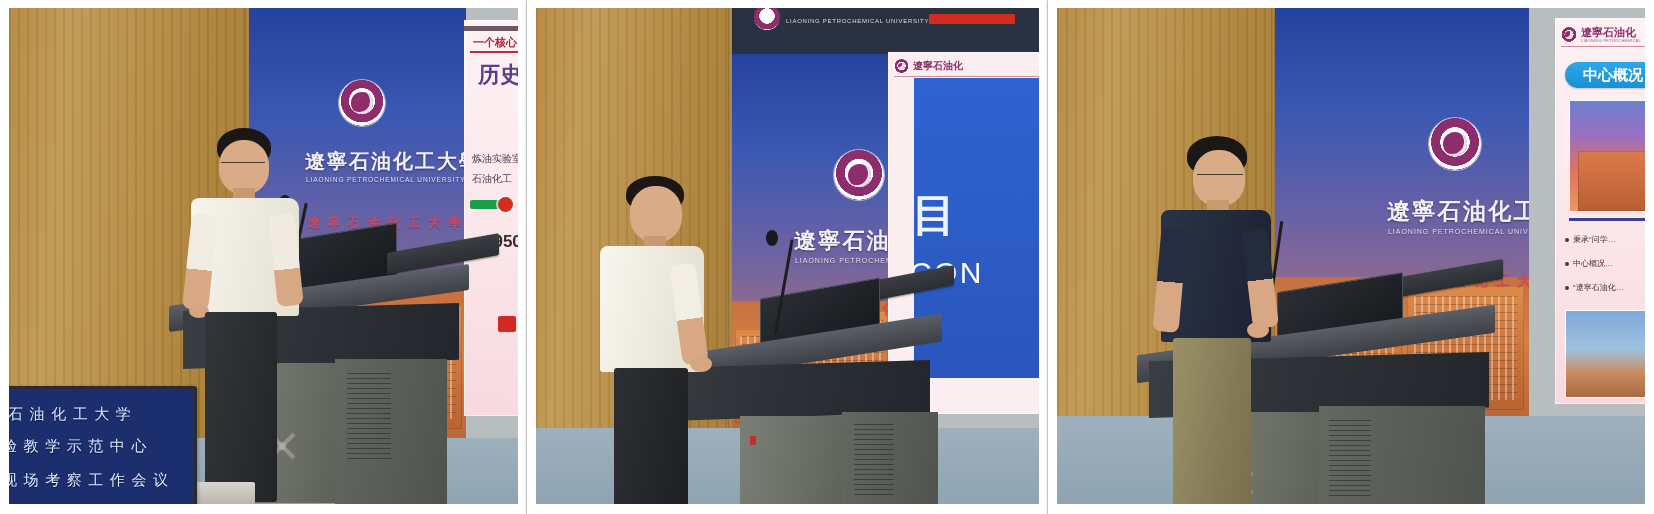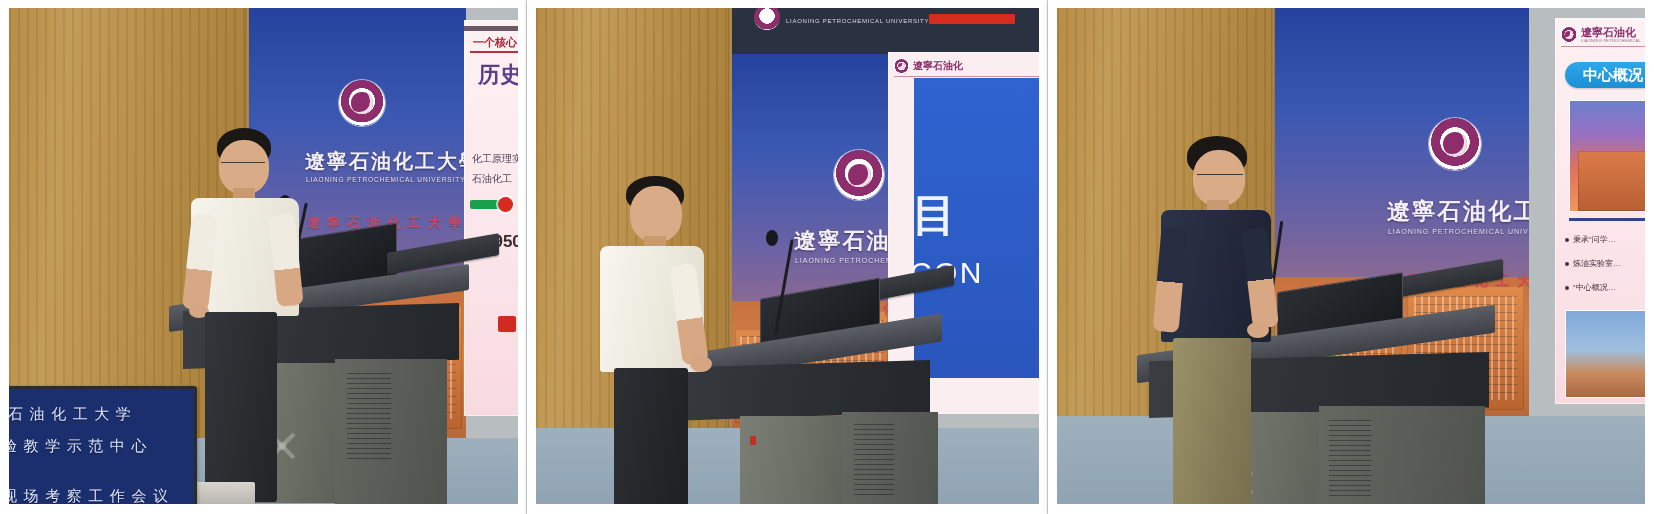--- a/index.html
+++ b/index.html
@@ -189,21 +189,21 @@
         <div class="uni-cn" style="left:56px;top:140px;font-size:20px;">遼寧石油化工大學</div>
         <div class="uni-en" style="left:57px;top:168px;font-size:6.5px;">LIAONING PETROCHEMICAL UNIVERSITY</div>
         <div class="banner-cn" style="left:58px;top:206px;font-size:13px;">遼寧石油化工大學</div>
       </div>
       <div class="ground" style="bottom:0;height:66px;"></div>
 
       <div class="slide slide-pink" style="left:455px;top:12px;right:-6px;bottom:88px;">
         <div class="slide-hdrbar" style="top:6px;"></div>
         <div class="slide-tag" style="left:6px;top:14px;font-size:11px;padding:1px 3px;">一个核心</div>
         <div class="slide-title" style="left:14px;top:40px;font-size:22px;">历史</div>
-        <div class="slide-line" style="left:8px;top:132px;font-size:10px;">化工原理实</div>
+        <div class="slide-line" style="left:8px;top:132px;font-size:10px;">炼油实验室</div>
         <div class="slide-line" style="left:8px;top:152px;font-size:10px;">石油化工</div>
         <div class="tl-rail" style="left:6px;top:180px;width:34px;"></div>
         <div class="tl-dot" style="left:34px;top:177px;width:15px;height:15px;"></div>
         <div class="slide-year" style="left:20px;top:212px;font-size:17px;">1950</div>
         <div class="red-chip" style="left:34px;top:296px;width:18px;height:16px;"></div>
       </div>
 
       <div class="podium" style="left:160px;top:215px;width:310px;height:285px;">
         <div class="pod-screen" style="left:96px;top:10px;width:130px;height:52px;transform:skewY(-9deg);"></div>
         <div class="pod-top" style="left:218px;top:20px;width:112px;height:22px;transform:skewY(-10deg);"></div>
@@ -228,21 +228,21 @@
         <div class="arm" style="left:104px;top:86px;width:26px;height:92px;background:linear-gradient(180deg,#efebe1 0 60%,#d7a883 60% 100%);transform:rotate(-6deg);"></div>
         <div class="hand" style="left:20px;top:176px;width:20px;height:14px;"></div>
         <div class="legs" style="left:36px;top:184px;width:72px;height:190px;background:linear-gradient(100deg,#34363b,#232428);"></div>
       </div>
 
       <div class="laptop" style="left:-4px;bottom:0;width:250px;height:22px;"></div>
       <div class="mon-stand" style="left:56px;bottom:0;width:46px;height:18px;"></div>
       <div class="monitor" style="left:-14px;top:378px;width:196px;height:122px;">
         <div class="mon-line" style="left:10px;top:16px;font-size:15px;">石 油 化 工 大 学</div>
         <div class="mon-line" style="left:4px;top:48px;font-size:15px;">验 教 学 示 范 中 心</div>
-        <div class="mon-line" style="left:4px;top:82px;font-size:15px;margin-top:16px;">现 场 考 察 工 作 会 议</div>
+        <div class="mon-line" style="left:4px;top:82px;font-size:15px;">现 场 考 察 工 作 会 议</div>
       </div>
 
     </div>
   </div>
 
   <div class="frame f2">
     <div class="photo">
 
       <div class="wall"></div>
 
@@ -336,25 +336,25 @@
         </div>
         <div class="pill" style="left:10px;top:44px;width:96px;height:26px;font-size:15px;">中心概况</div>
         <div class="s3-photo p1" style="left:14px;top:82px;width:100px;height:110px;"></div>
         <div class="s3-rule" style="left:14px;top:200px;width:98px;"></div>
         <div class="s3-bullet" style="left:10px;top:216px;font-size:8px;">
           <span class="dot"></span>
           <span>秉承“问学…</span>
         </div>
         <div class="s3-bullet" style="left:10px;top:240px;font-size:8px;">
           <span class="dot"></span>
-          <span>炼油实验室…</span>
+          <span>中心概况…</span>
         </div>
         <div class="s3-bullet" style="left:10px;top:264px;font-size:8px;">
           <span class="dot"></span>
-          <span>“中心概况…</span>
+          <span>“遼寧石油化…</span>
         </div>
         <div class="s3-photo p2" style="left:10px;top:292px;width:104px;height:86px;"></div>
       </div>
 
       <div class="podium" style="left:20px;top:262px;width:430px;height:252px;">
         <div class="pod-top" style="left:300px;top:0px;width:126px;height:20px;transform:skewY(-10deg);"></div>
         <div class="pod-screen" style="left:200px;top:12px;width:124px;height:52px;transform:skewY(-9deg);"></div>
         <div class="pod-desk" style="left:60px;top:60px;width:358px;height:28px;transform:skewY(-8deg);"></div>
         <div class="pod-body" style="left:72px;top:82px;width:340px;height:66px;clip-path:polygon(0 14%,100% 0,100% 84%,0 100%);"></div>
         <div class="pod-front" style="left:116px;top:142px;width:126px;height:110px;"></div>

